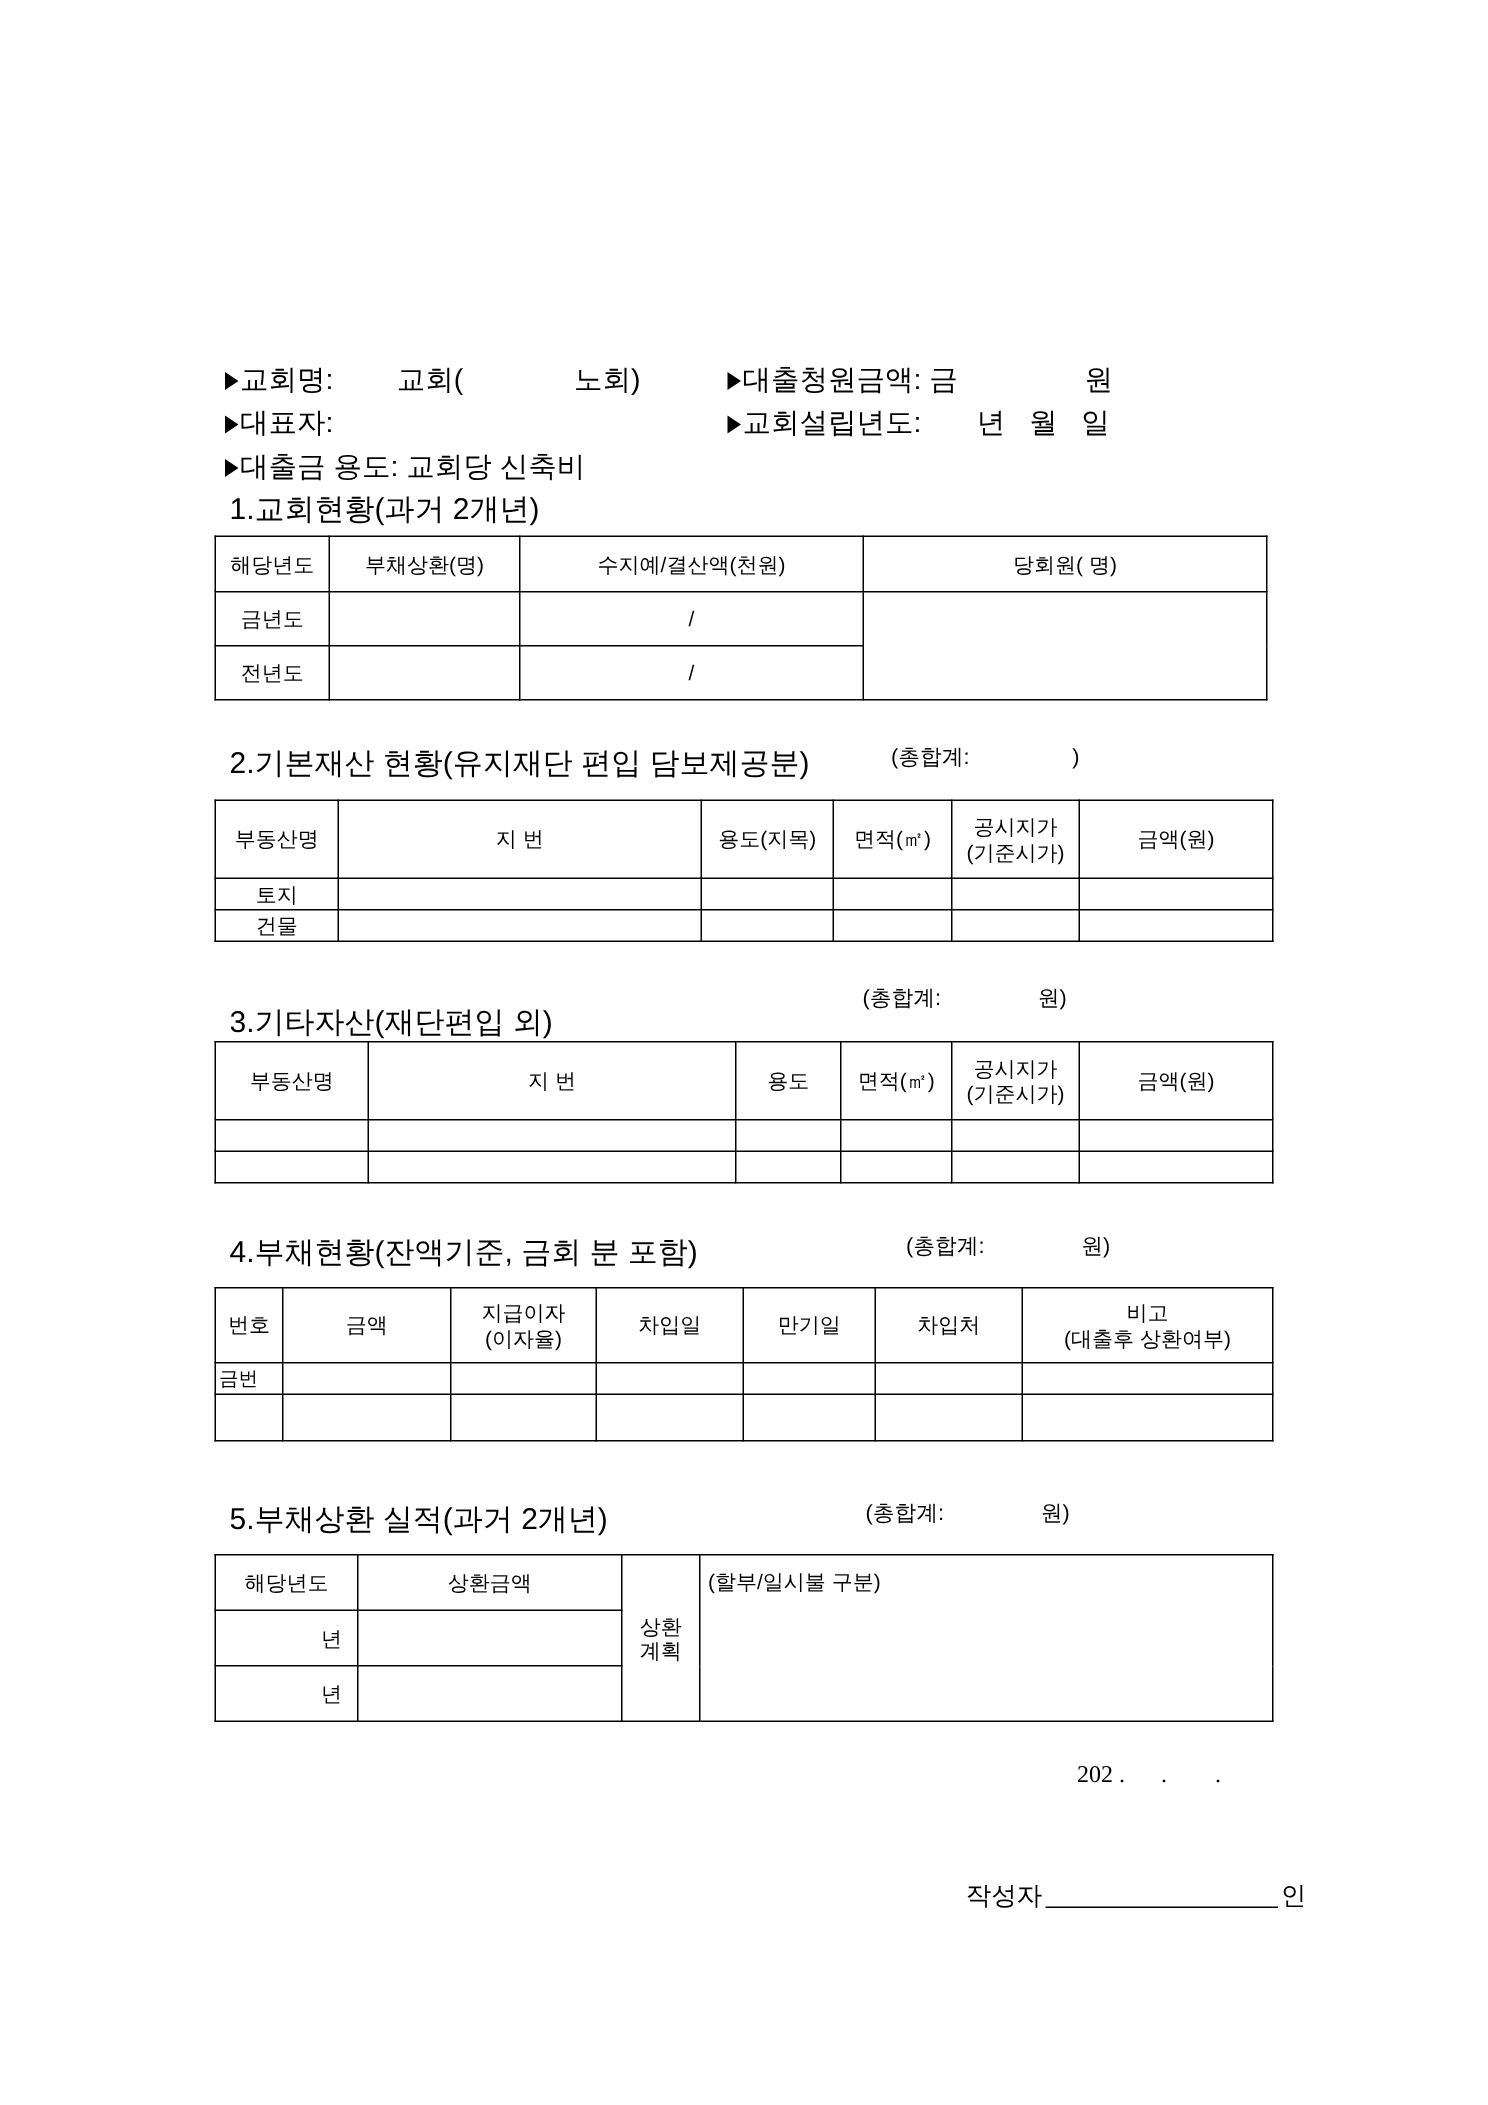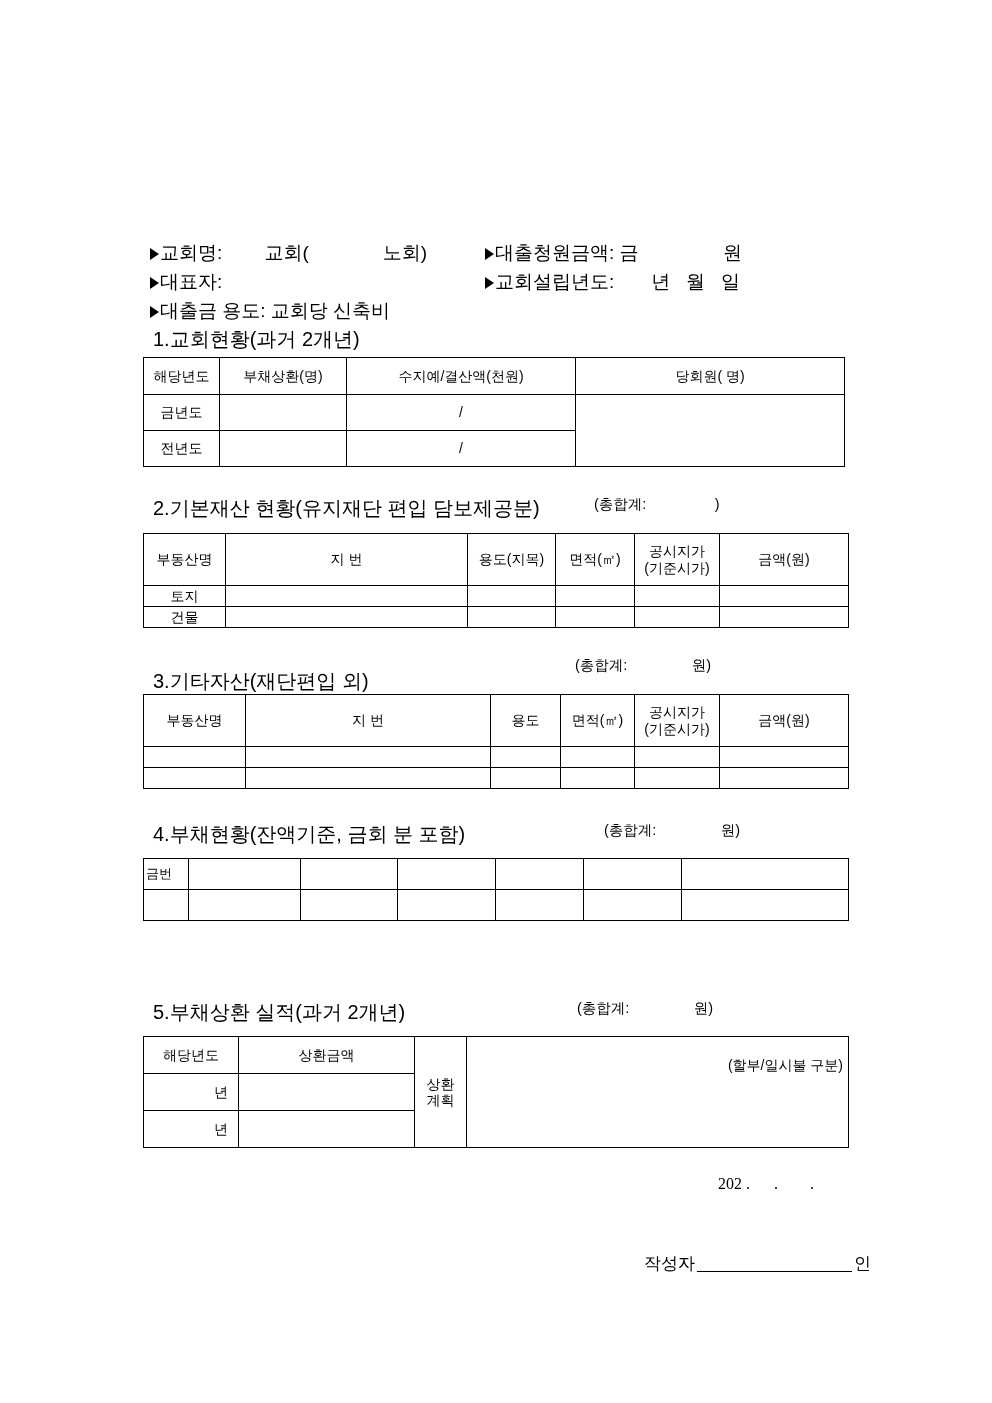--- a/index.html
+++ b/index.html
@@ -218,21 +218,36 @@
     <colgroup>
         <col style="width:45px">
         <col style="width:112px">
         <col style="width:97px">
         <col style="width:98px">
         <col style="width:88px">
         <col style="width:98px">
         <col style="width:167px">
       </colgroup>
     <tbody>
-      <tr style="height:31px;">
+      <tr style="height:50px;">
+        <td>번호</td>
+        <td>금액</td>
+        <td class="lead">
+          <span class="two-line">지급이자</span>
+          <span class="two-line">(이자율)</span>
+        </td>
+        <td>차입일</td>
+        <td>만기일</td>
+        <td>차입처</td>
+        <td class="lead">
+          <span class="two-line">비고</span>
+          <span class="two-line">(대출후 상환여부)</span>
+        </td>
+      </tr>
+      <tr style="height:21px;">
         <td style="text-align:left; font-size:13px;">금번</td>
         <td></td>
         <td></td>
         <td></td>
         <td></td>
         <td></td>
         <td></td>
       </tr>
       <tr style="height:31px;">
         <td></td>
@@ -257,21 +272,21 @@
         <col style="width:382px">
       </colgroup>
     <tbody>
       <tr style="height:37px;">
         <td>해당년도</td>
         <td>상환금액</td>
         <td rowspan="3" class="lead">
           <span class="two-line">상환</span>
           <span class="two-line">계획</span>
         </td>
-        <td rowspan="3" style="text-align:right; vertical-align:top; padding:20px 5px;">(할부/일시불 구분)</td>
+        <td rowspan="3" style="text-align:left; vertical-align:top; padding:9px 5px;">(할부/일시불 구분)</td>
       </tr>
       <tr style="height:37px;">
         <td style="text-align:right; padding-right:10px;">년</td>
         <td></td>
       </tr>
       <tr style="height:37px;">
         <td style="text-align:right; padding-right:10px;">년</td>
         <td></td>
       </tr>
     </tbody>

